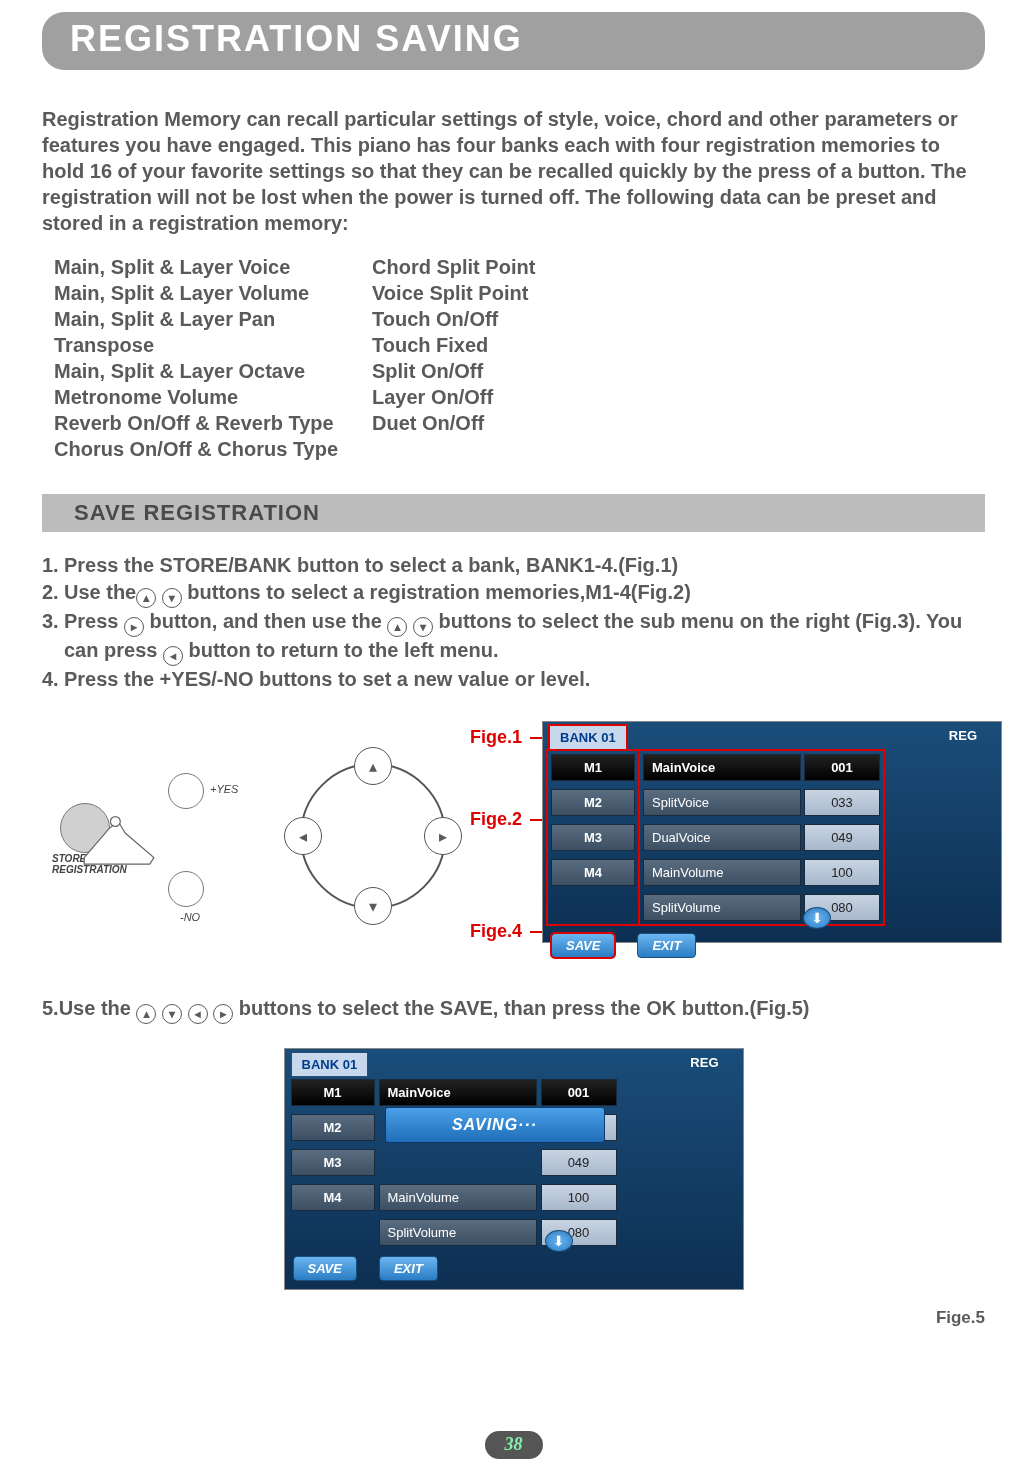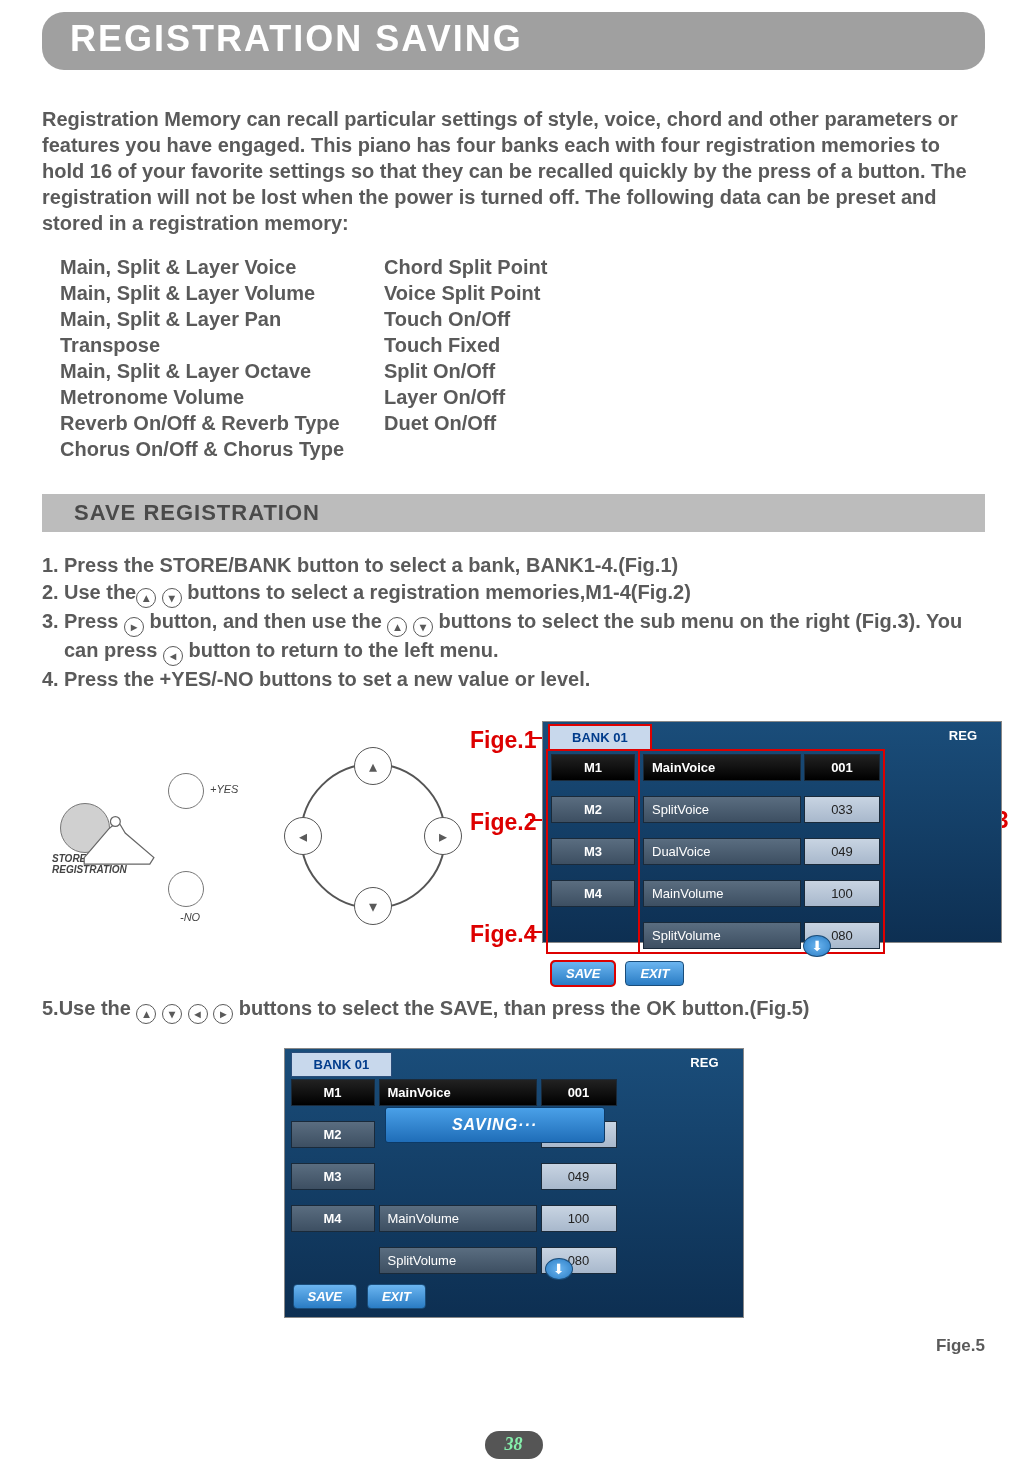--- a/index.html
+++ b/index.html
@@ -25,23 +25,23 @@
   }
   .intro {
     margin-top: 36px;
     font-size: 20px;
     line-height: 1.3;
     color: #5a5a5a;
     font-weight: 600;
   }
   .columns {
     display: flex;
-    gap: 24px;
+    gap: 18px;
     margin-top: 18px;
-    margin-left: 18px;
+    margin-left: 12px;
     font-size: 20px;
     line-height: 1.3;
     color: #5a5a5a;
     font-weight: 600;
   }
   .columns .col { white-space: pre-line; }
   .col1 { width: 300px; }
   .col2 { width: 330px; }
   .col3 { width: 220px; }
   .section-bar {
@@ -156,41 +156,41 @@
   .screen-header {
     display: flex;
     height: 28px;
     align-items: stretch;
   }
   .bank-tab {
     background: #c8d8ec;
     color: #003b8b;
     font-weight: 700;
     font-size: 13px;
-    padding: 4px 22px;
+    padding: 4px 10px;
     border: 1px solid #2a4d7a;
     margin: 3px 0 0 6px;
   }
   .redbox { outline: 2px solid #d00; outline-offset: -1px; }
   .reg-lbl {
     margin-left: auto;
     color: #fff;
     font-weight: 700;
     font-size: 13px;
     padding: 6px 24px 0 0;
   }
   .screen-body {
     display: flex;
     padding: 2px 6px 4px 6px;
     gap: 4px;
     position: relative;
   }
   .mcol {
     display: flex; flex-direction: column;
-    gap: 15px;
+    gap: 8px;
   }
   .mcell {
     background: linear-gradient(#5a6d80, #3d4f62);
     color: #fff;
     font-weight: 700;
     font-size: 13px;
     text-align: center;
     padding: 5px 0;
     border: 1px solid #1a2a3a;
     width: 84px;
@@ -225,21 +225,21 @@
     background: radial-gradient(#6bb5f0, #2a7cc4);
     border-radius: 50%;
     color: #fff;
     text-align: center;
     font-size: 14px;
     line-height: 20px;
     border: 1px solid #1a4d7a;
   }
   .screen-footer {
     display: flex;
-    gap: 10px;
+    gap: 22px;
     padding: 6px 8px 8px 8px;
   }
   .foot-btn {
     background: linear-gradient(#6bb5f0, #2a7cc4);
     color: #fff;
     font-weight: 700;
     font-style: italic;
     font-size: 13px;
     padding: 4px 14px;
     border: 1px solid #1a4d7a;
@@ -255,21 +255,21 @@
     font-style: italic;
     font-size: 16px;
     padding: 8px 14px;
     border: 1px solid #0d3a66;
     border-radius: 3px;
     letter-spacing: 1px;
   }
   .callout {
     position: absolute;
     color: #d00;
-    font-size: 23px;
+    font-size: 18px;
     font-weight: 600;
   }
   .callout-line {
     position: absolute;
     background: #d00;
     height: 1.5px;
   }
   .fig-caption {
     text-align: right;
     font-size: 17px;

